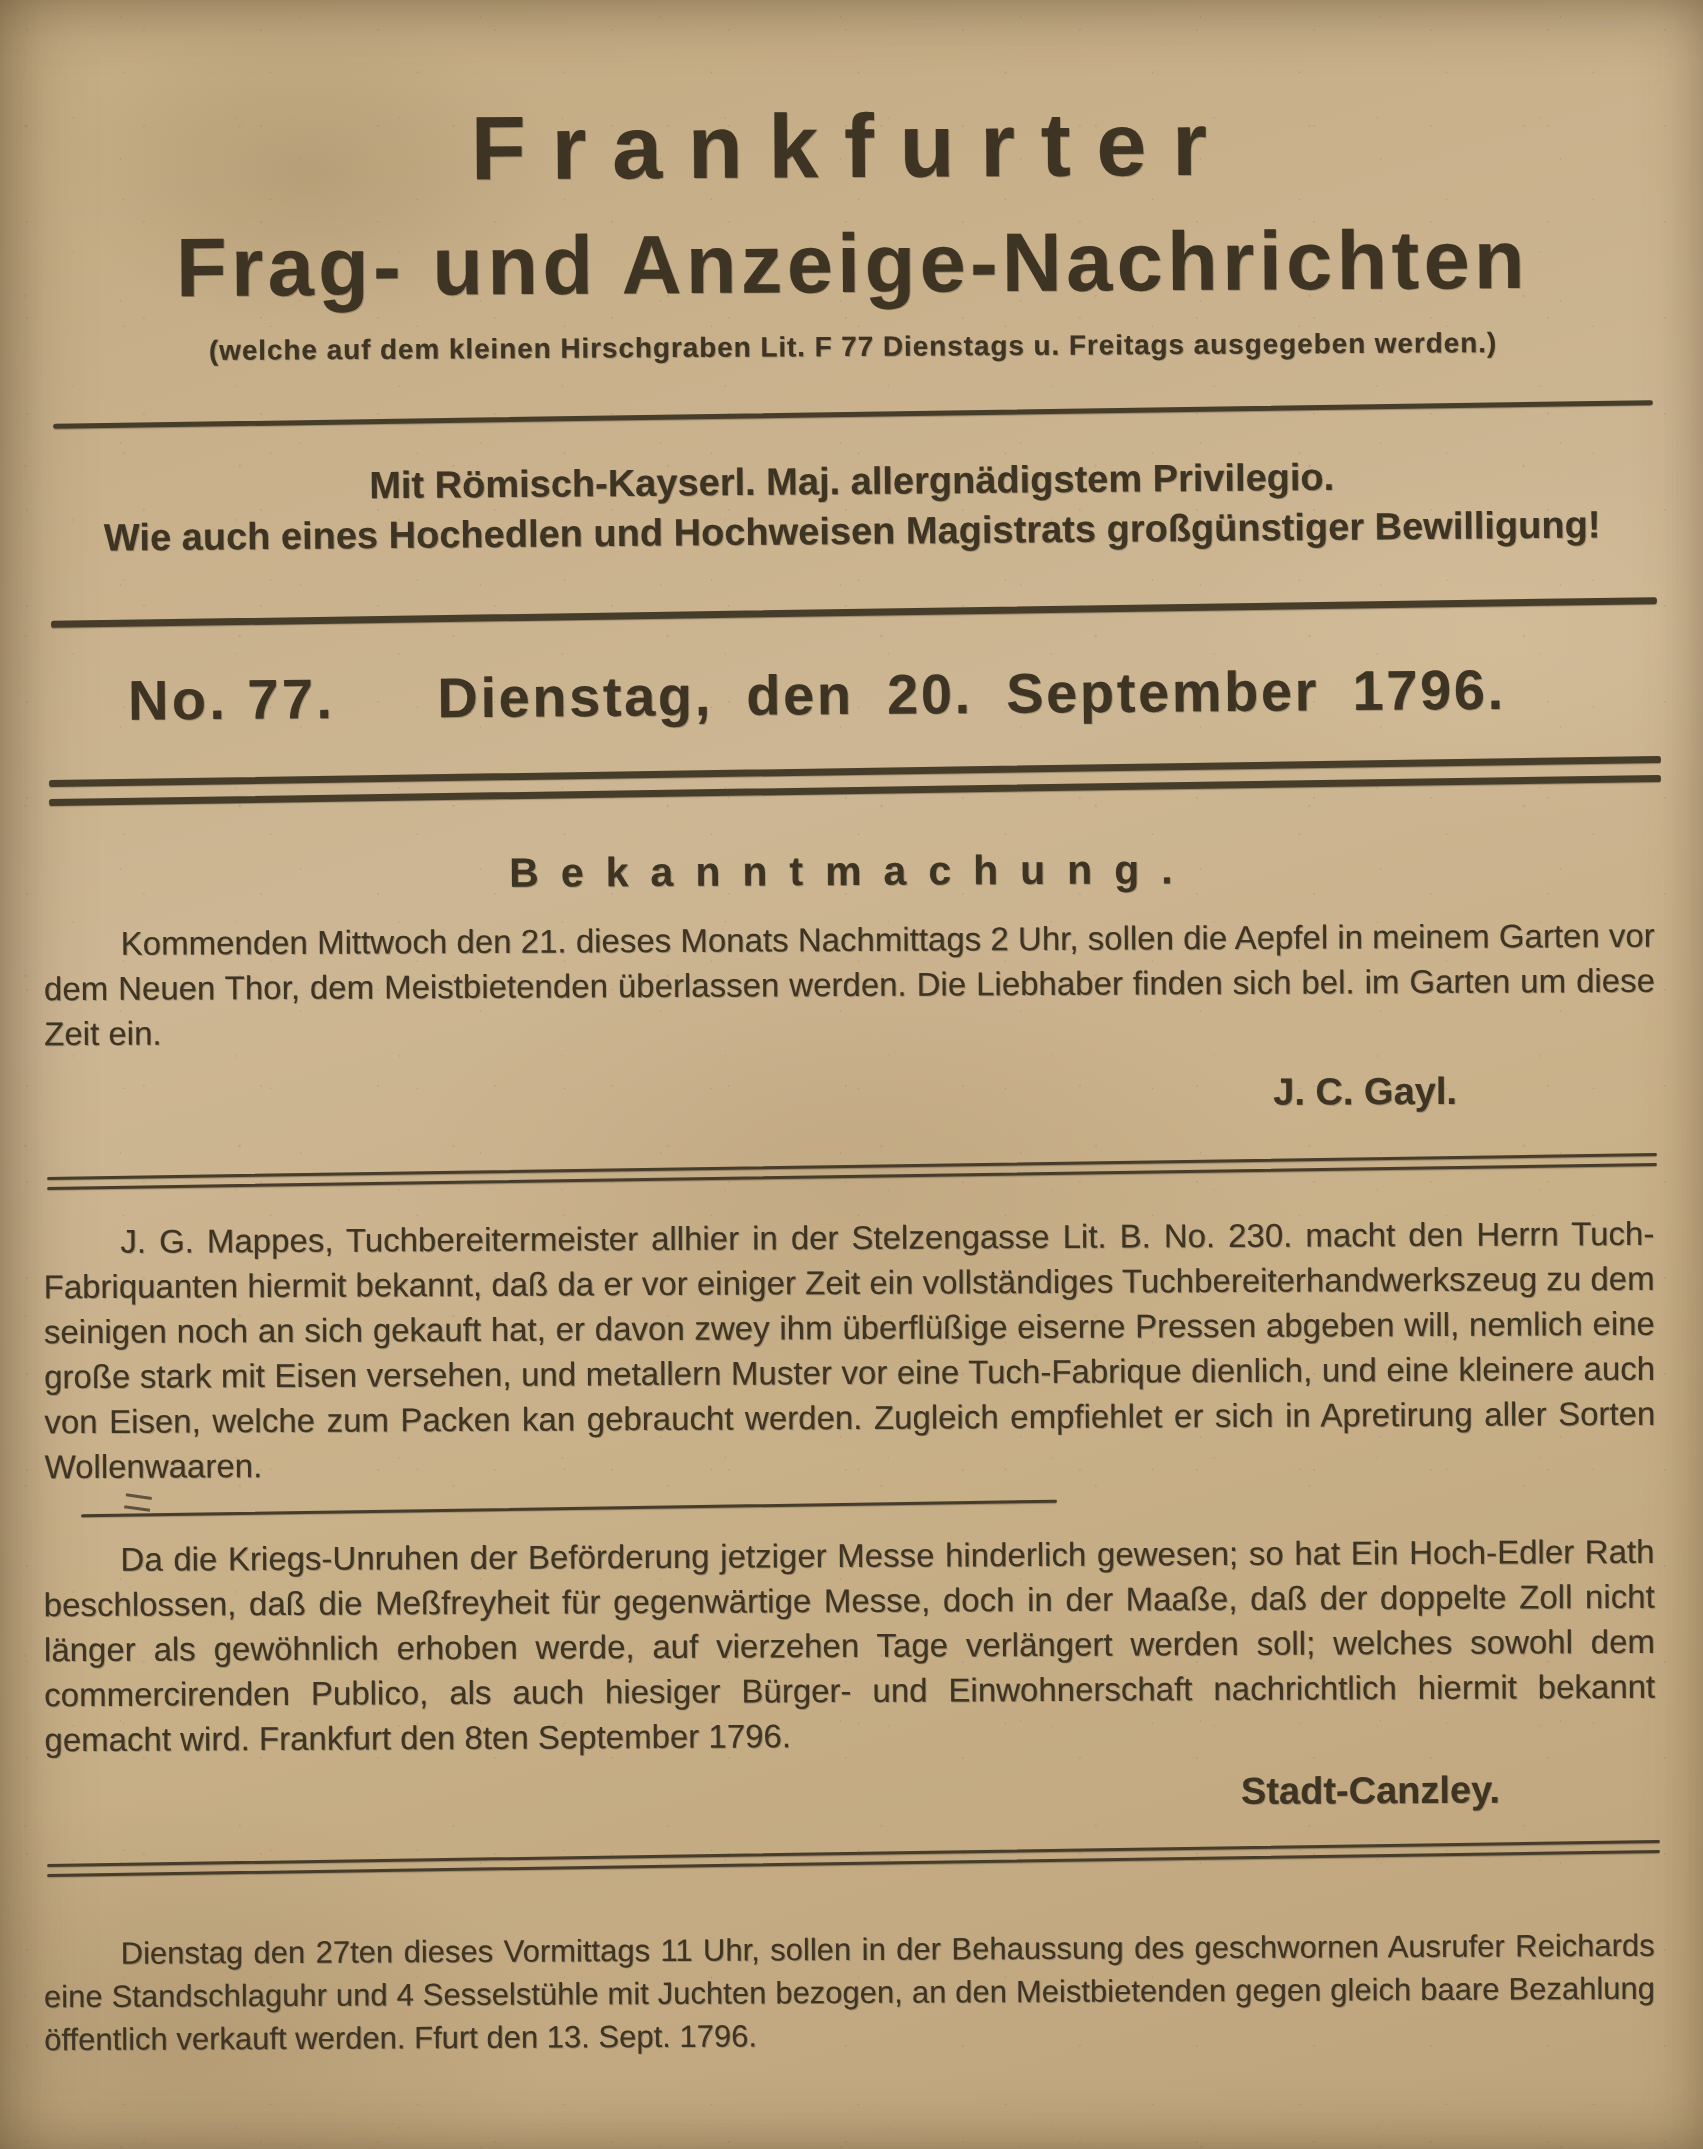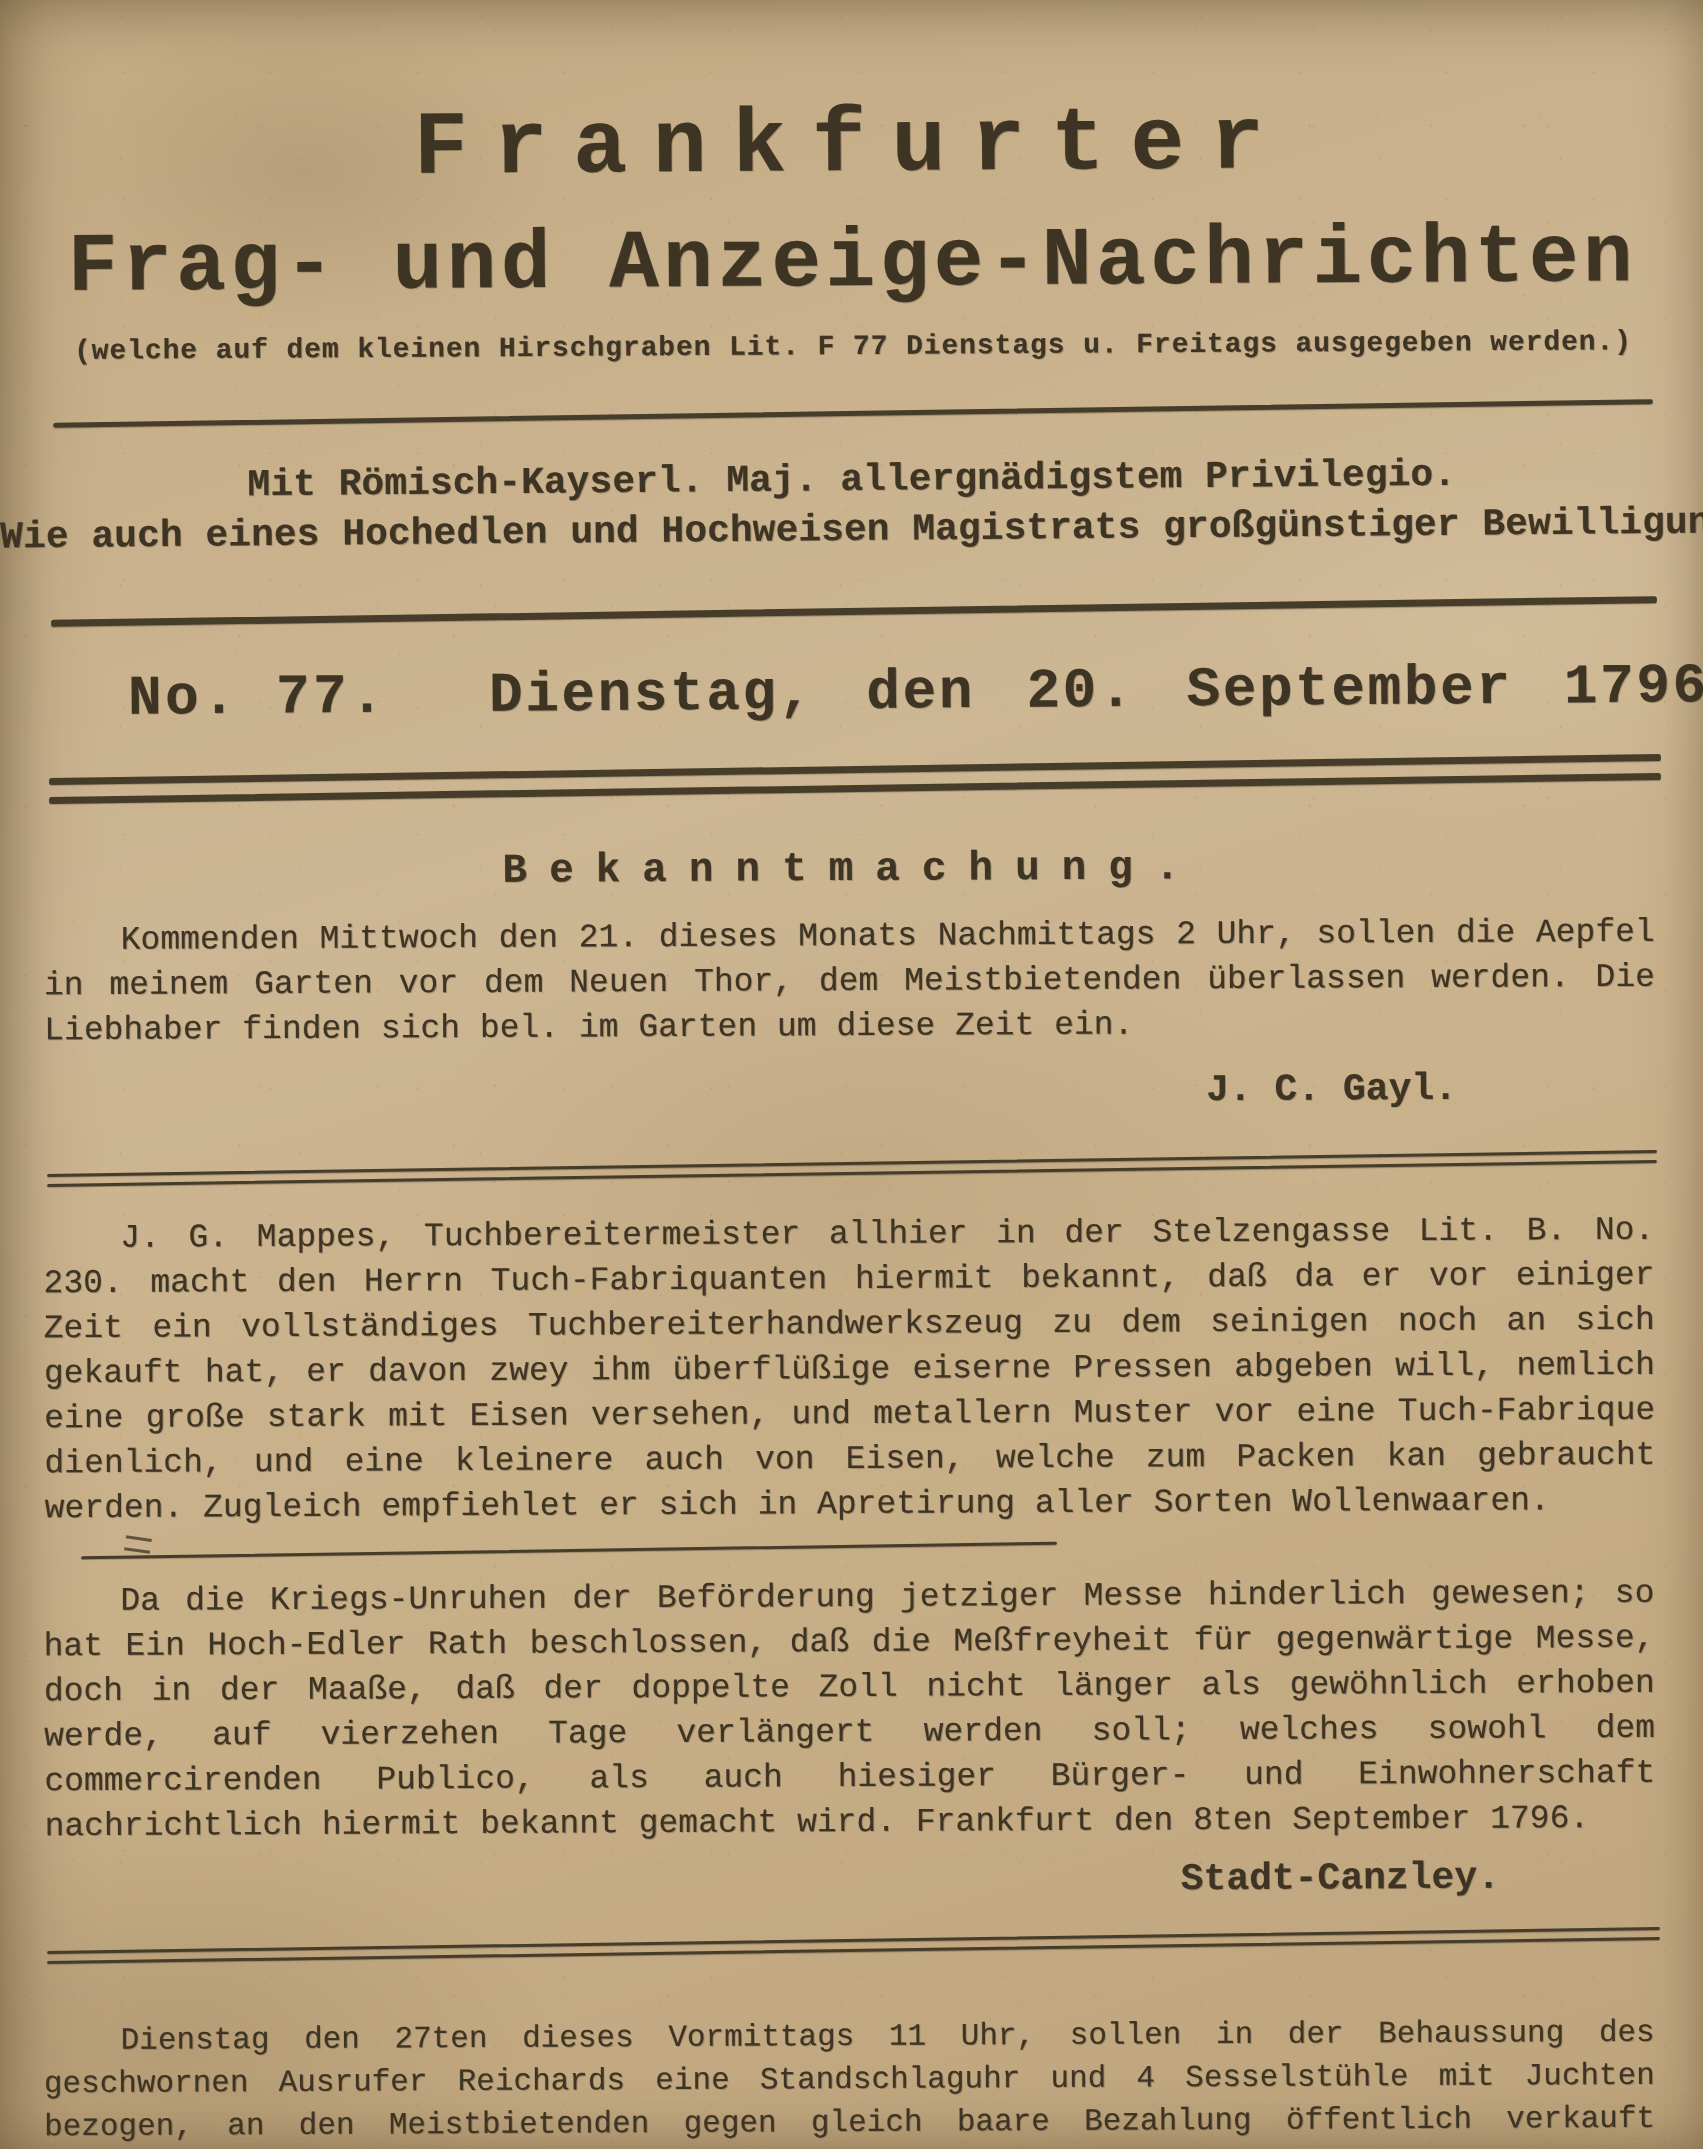--- a/index.html
+++ b/index.html
@@ -6,21 +6,21 @@
     margin: 0;
     padding: 0;
     background: #8a7a5e;
   }
   .page {
     position: relative;
     width: 1704px;
     height: 2150px;
     margin: 0 auto;
     overflow: hidden;
-    font-family: Liberation Mono, monospace;
+    font-family: Liberation Sans, sans-serif;
     color: #3e3424;
     background:
       radial-gradient(circle 1.7px at 23% 31%, rgba(104,82,50,.28), transparent 70%),
       radial-gradient(circle 1.7px at 67% 12%, rgba(104,82,50,.24), transparent 70%),
       radial-gradient(circle 1.7px at 84% 57%, rgba(104,82,50,.26), transparent 70%),
       radial-gradient(circle 2.6px at 12% 74%, rgba(171,140,96,.5), transparent 70%),
       radial-gradient(circle 1.7px at 45% 88%, rgba(104,82,50,.22), transparent 70%),
       radial-gradient(ellipse 358px 221px at 18% 8%, rgba(116,92,58,.18), transparent 70%),
       radial-gradient(ellipse 443px 256px at 88% 30%, rgba(224,204,168,.30), transparent 70%),
       radial-gradient(ellipse 596px 358px at 50% 55%, rgba(134,106,66,.12), transparent 75%),

